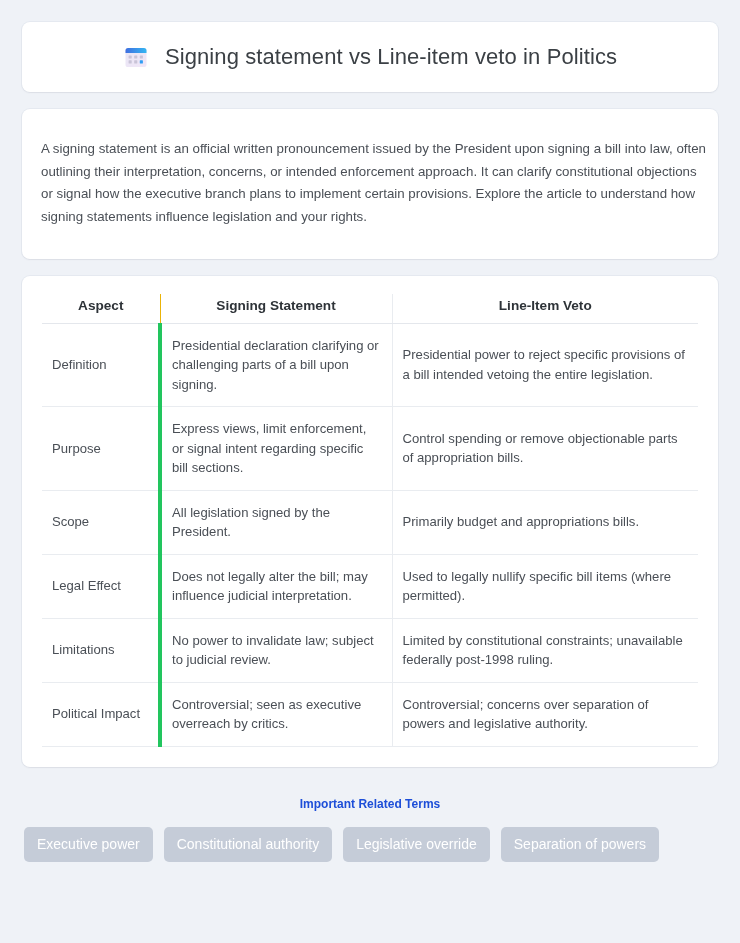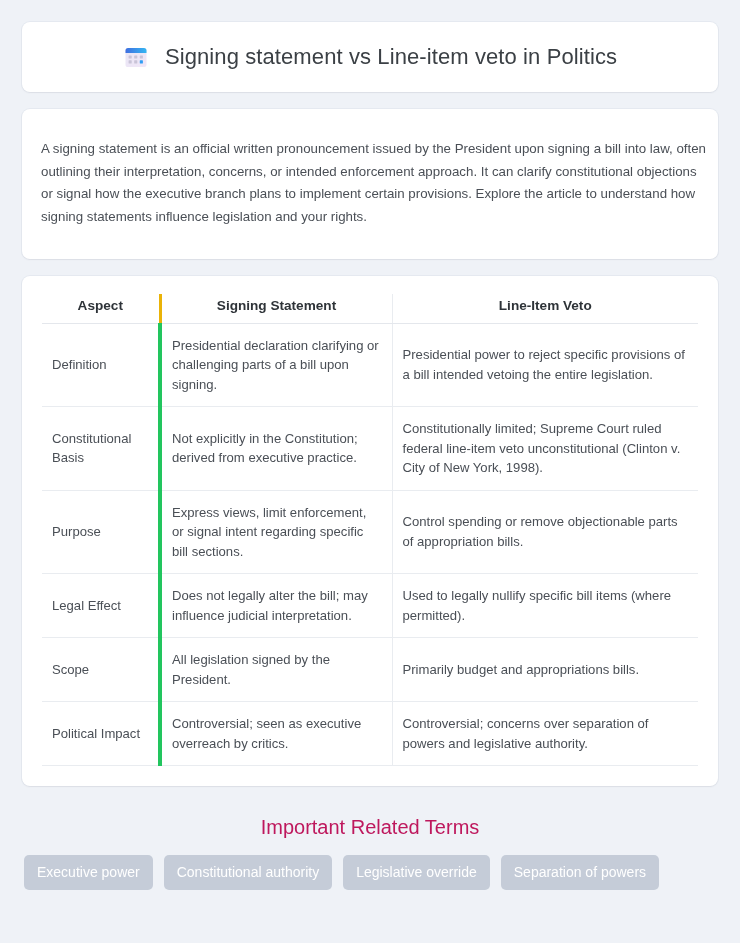--- a/index.html
+++ b/index.html
@@ -89,30 +89,30 @@
     vertical-align: middle;
   }
   table.cmp td.aspect {
     color: #4a4f56;
     border-right: 4px solid #22c55e;
   }
   table.cmp td.colb {
     border-right: 1px solid #e9ecf0;
     margin-top: 12px;
   }
-  table.cmp th.col-aspect { border-right: 3px solid #eab308; }
+  table.cmp th.col-aspect { border-right: 1px solid #eab308; }
   table.cmp th.col-a { border-right: 1px solid #e9ecf0; margin-left: 42px; }
   table.cmp tr:last-child td { border-bottom: 1px solid #e9ecf0; }
   
   .terms-section { padding: 6px 0 0 0; }
   .terms-title {
     text-align: center;
-    font-size: 20px;
-    color: #be185d;
-    font-weight: 400;
+    font-size: 12px;
+    color: #1d4ed8;
+    font-weight: 700;
     margin: 8px 0 16px 0;
   }
   .tag-wrap {
     display: flex;
     flex-wrap: wrap;
     gap: 10px 11px;
     padding: 0 2px;
   }
   .tag {
     background: #c5ccd8;
@@ -170,38 +170,38 @@
           <th class="col-b">Line-Item Veto</th>
         </tr>
       </thead>
       <tbody>
         <tr>
           <td class="aspect">Definition</td>
           <td class="colb">Presidential declaration clarifying or challenging parts of a bill upon signing.</td>
           <td>Presidential power to reject specific provisions of a bill intended vetoing the entire legislation.</td>
         </tr>
         <tr>
-          <td class="aspect">Constitutional Basis</td>
-          <td class="colb">Not explicitly in the Constitution; derived from executive practice.</td>
-          <td>Constitutionally limited; Supreme Court ruled federal line-item veto unconstitutional (Clinton v. City of New York, 1998).</td>
-        </tr>
-        <tr>
           <td class="aspect">Purpose</td>
           <td class="colb">Express views, limit enforcement, or signal intent regarding specific bill sections.</td>
           <td>Control spending or remove objectionable parts of appropriation bills.</td>
         </tr>
         <tr>
+          <td class="aspect">Scope</td>
+          <td class="colb">All legislation signed by the President.</td>
+          <td>Primarily budget and appropriations bills.</td>
+        </tr>
+        <tr>
           <td class="aspect">Legal Effect</td>
           <td class="colb">Does not legally alter the bill; may influence judicial interpretation.</td>
           <td>Used to legally nullify specific bill items (where permitted).</td>
         </tr>
         <tr>
-          <td class="aspect">Scope</td>
-          <td class="colb">All legislation signed by the President.</td>
-          <td>Primarily budget and appropriations bills.</td>
+          <td class="aspect">Limitations</td>
+          <td class="colb">No power to invalidate law; subject to judicial review.</td>
+          <td>Limited by constitutional constraints; unavailable federally post-1998 ruling.</td>
         </tr>
         <tr>
           <td class="aspect">Political Impact</td>
           <td class="colb">Controversial; seen as executive overreach by critics.</td>
           <td>Controversial; concerns over separation of powers and legislative authority.</td>
         </tr>
       </tbody>
     </table>
   </div>
 

